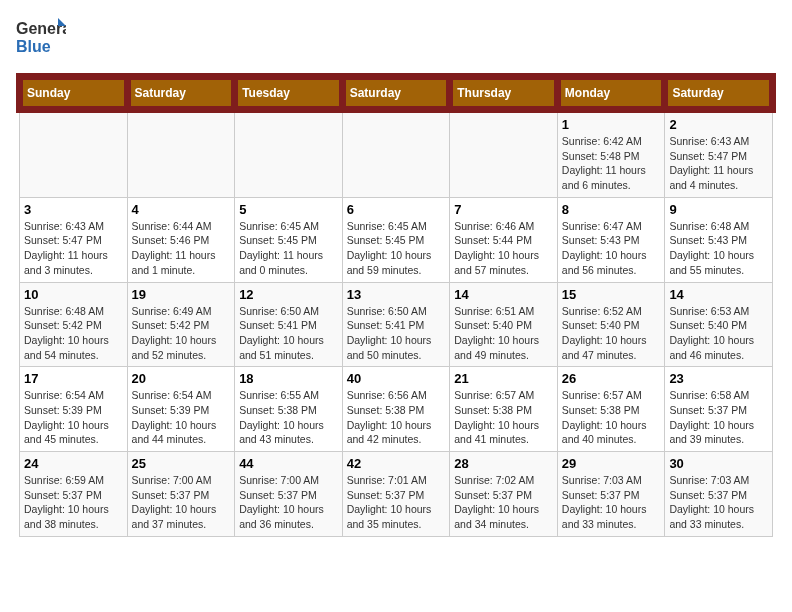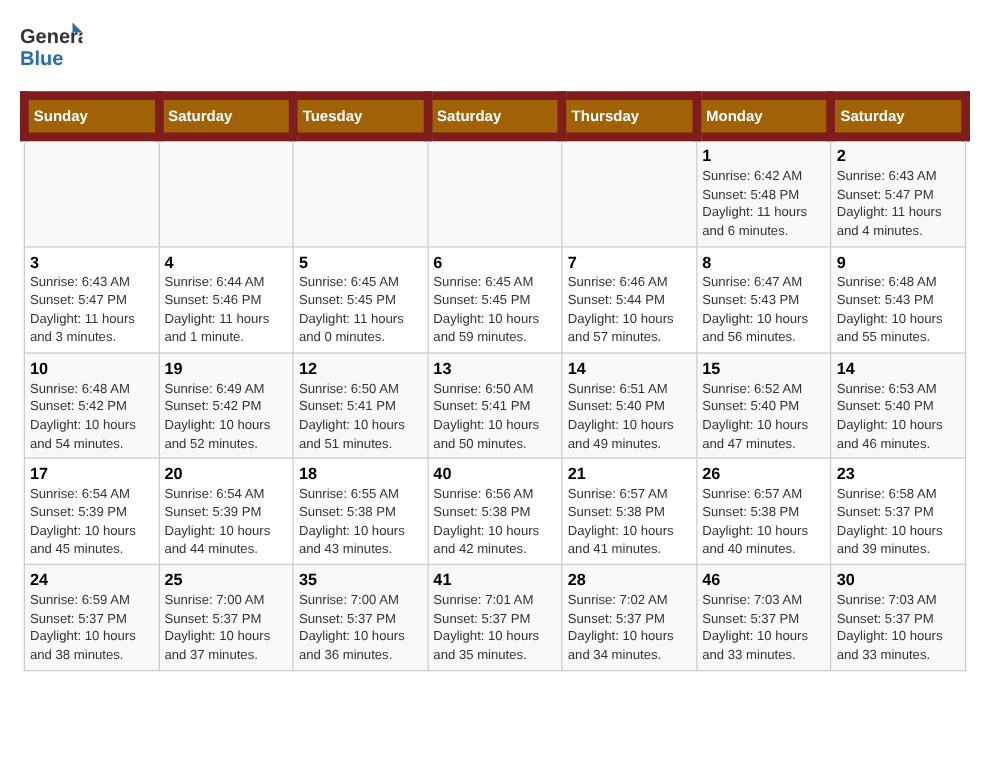--- a/index.html
+++ b/index.html
@@ -214,33 +214,33 @@
       <tr>
         <td>
           <span class="day-number">24</span>
           <div class="day-info">Sunrise: 6:59 AM<br>Sunset: 5:37 PM<br>Daylight: 10 hours and 38 minutes.</div>
         </td>
         <td>
           <span class="day-number">25</span>
           <div class="day-info">Sunrise: 7:00 AM<br>Sunset: 5:37 PM<br>Daylight: 10 hours and 37 minutes.</div>
         </td>
         <td>
-          <span class="day-number">35</span>
+          <span class="day-number">44</span>
           <div class="day-info">Sunrise: 7:00 AM<br>Sunset: 5:37 PM<br>Daylight: 10 hours and 36 minutes.</div>
         </td>
         <td>
-          <span class="day-number">41</span>
+          <span class="day-number">42</span>
           <div class="day-info">Sunrise: 7:01 AM<br>Sunset: 5:37 PM<br>Daylight: 10 hours and 35 minutes.</div>
         </td>
         <td>
           <span class="day-number">28</span>
           <div class="day-info">Sunrise: 7:02 AM<br>Sunset: 5:37 PM<br>Daylight: 10 hours and 34 minutes.</div>
         </td>
         <td>
-          <span class="day-number">46</span>
+          <span class="day-number">29</span>
           <div class="day-info">Sunrise: 7:03 AM<br>Sunset: 5:37 PM<br>Daylight: 10 hours and 33 minutes.</div>
         </td>
         <td>
           <span class="day-number">30</span>
           <div class="day-info">Sunrise: 7:03 AM<br>Sunset: 5:37 PM<br>Daylight: 10 hours and 33 minutes.</div>
         </td>
       </tr>
     </tbody>
 </table>
 

